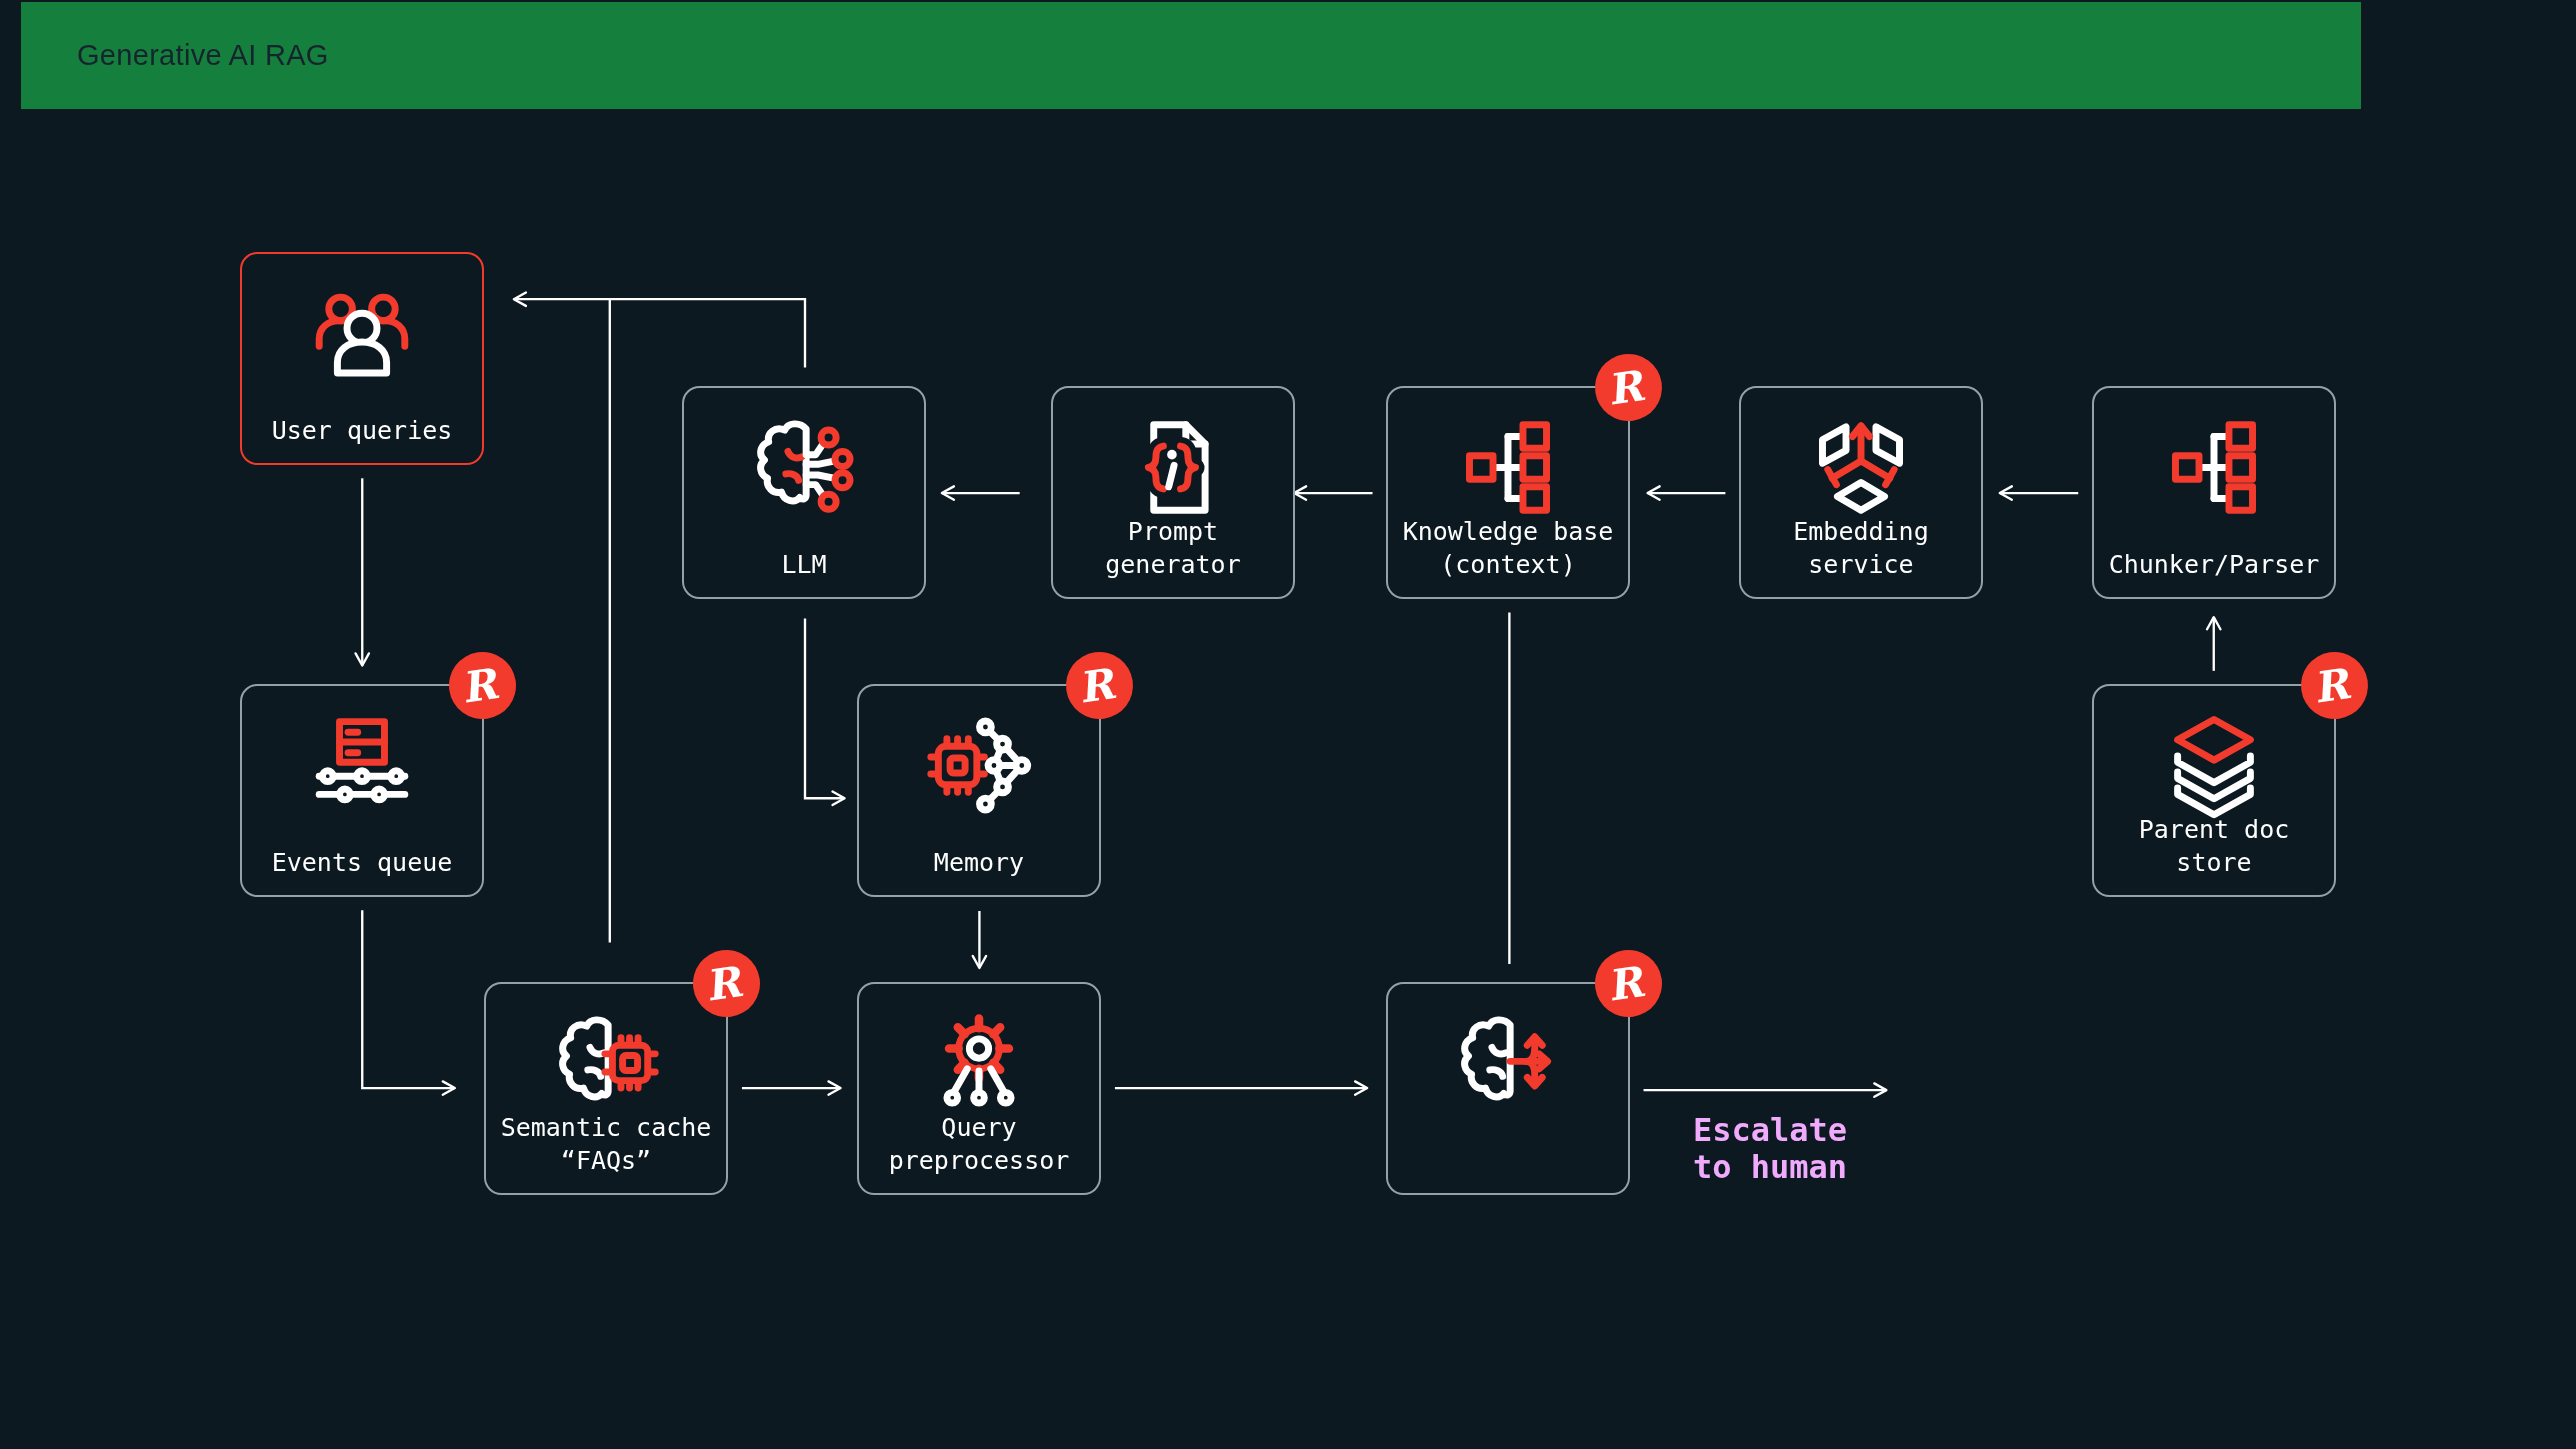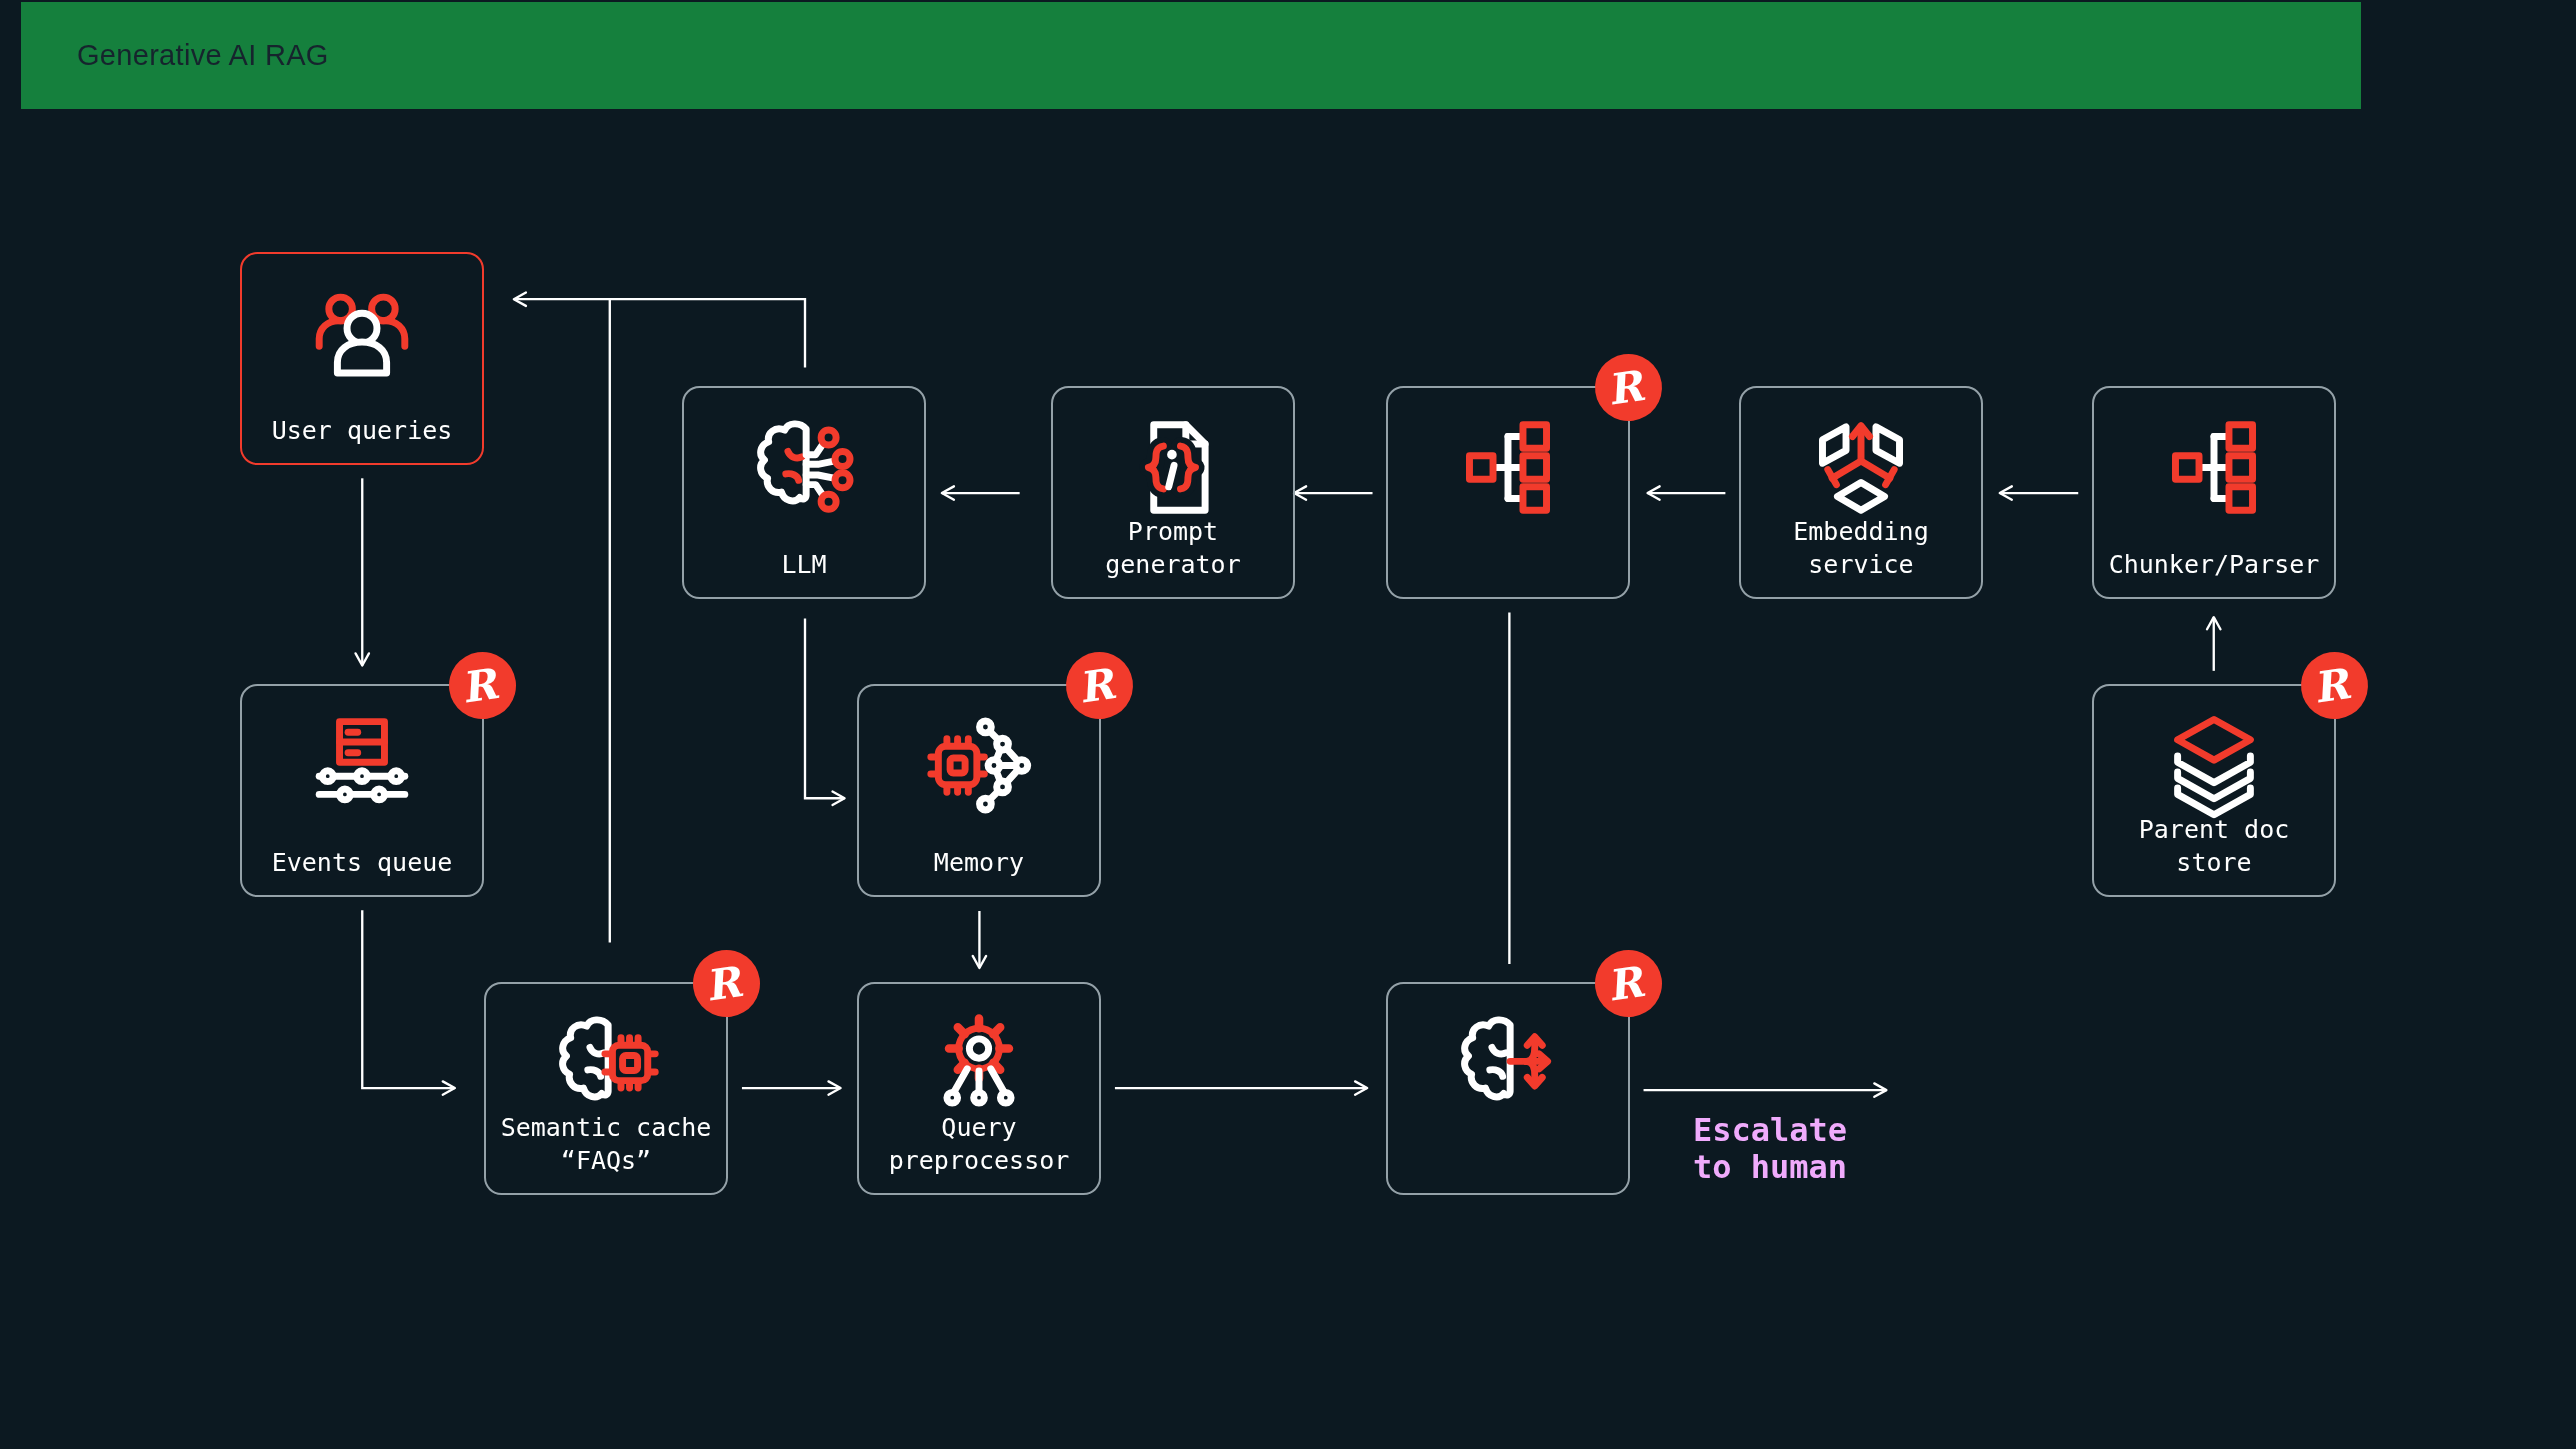--- a/index.html
+++ b/index.html
@@ -205,20 +205,22 @@
         <svg class="icon" viewBox="0 0 100 100">
           <use href="#sym-document-braces-icon"></use>
         </svg>
         <div class="label">Prompt
 generator</div>
       </div>
       <div class="node" style="left: 1386px; top: 386px;">
         <svg class="icon" viewBox="0 0 100 100">
           <use href="#sym-hierarchy-icon"></use>
         </svg>
+        <div class="label">Knowledge base
+(context)</div>
         <div class="badge">R</div>
       </div>
       <div class="node" style="left: 1739px; top: 386px;">
         <svg class="icon" viewBox="0 0 100 100">
           <use href="#sym-vector-cube-icon"></use>
         </svg>
         <div class="label">Embedding
 service</div>
       </div>
       <div class="node" style="left: 2092px; top: 386px; padding-left: 24px;">

